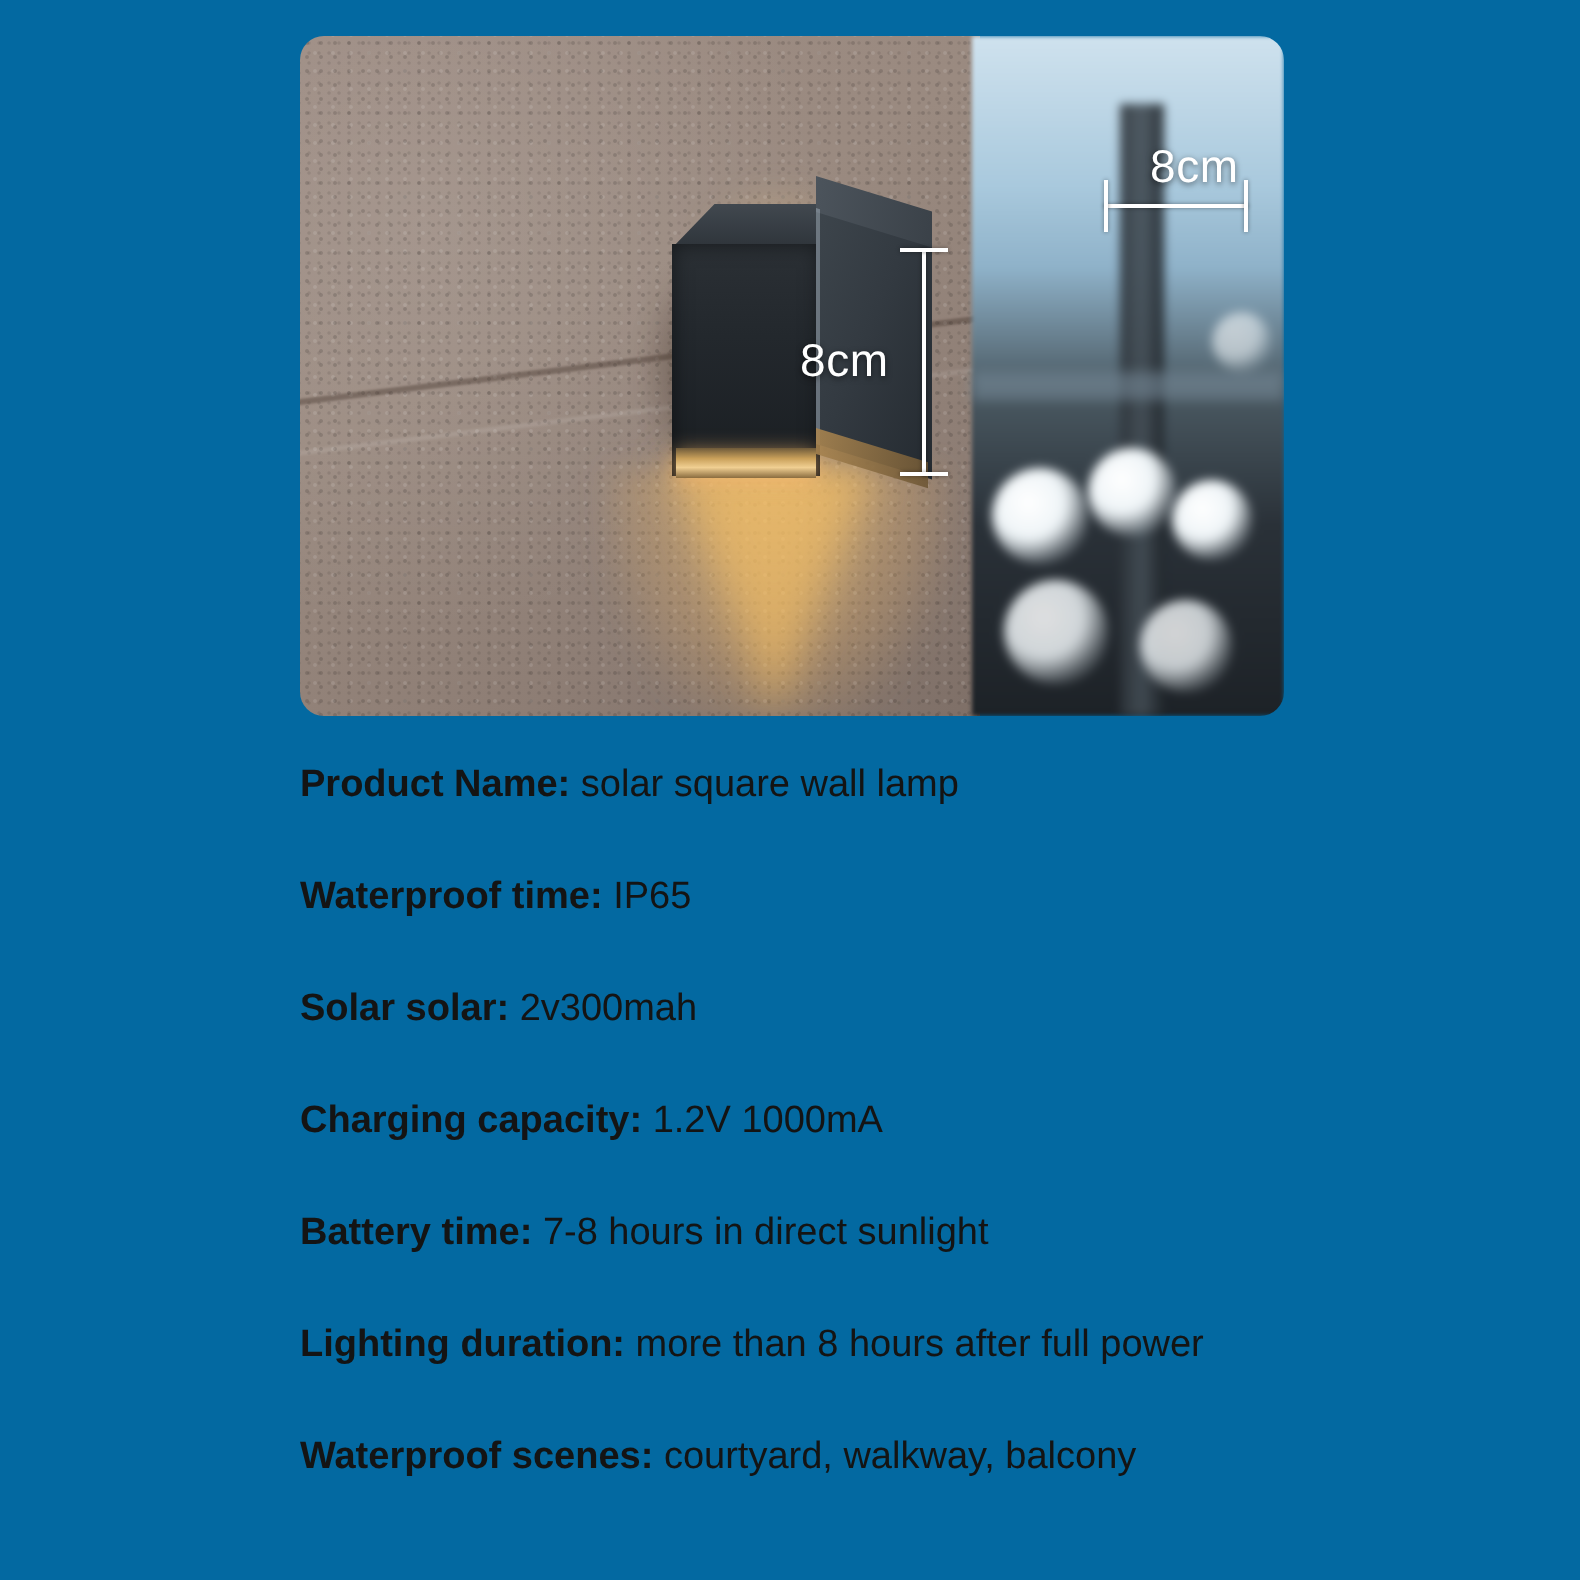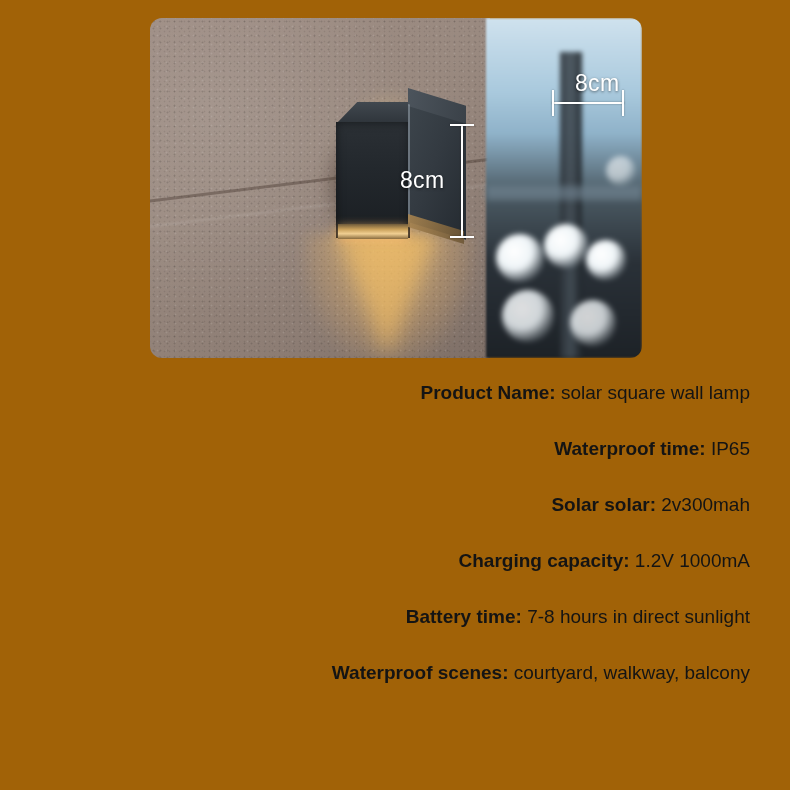--- a/index.html
+++ b/index.html
@@ -11,21 +11,21 @@
     width: 790px;
     height: 790px;
     font-family: "Liberation Sans", sans-serif;
     color: #1a1a1a;
     overflow: hidden;
   }
   .page {
     position: relative;
     width: 790px;
     height: 790px;
-    background: #a16207;
+    background: #0369a1;
   }
 
   
   .hero {
     position: absolute;
     left: 150px;
     top: 18px;
     width: 492px;
     height: 340px;
     border-radius: 12px;
@@ -223,21 +223,20 @@
   .dim-left-line { left: 311px; top: 106px; width: 2px;  height: 114px; }
   .dim-left-tickT{ left: 300px; top: 106px; width: 24px; height: 2px; }
   .dim-left-tickB{ left: 300px; top: 218px; width: 24px; height: 2px; }
 
   
   .specs {
     position: absolute;
     left: 150px;
     top: 382px;
     width: 600px;
-    text-align: right;
   }
   .spec-row {
     font-size: 19px;
     line-height: 22px;
     margin-bottom: 34px;
     white-space: nowrap;
     color: #141414;
   }
   .spec-key {
     font-weight: bold;
@@ -310,18 +309,22 @@
     </div>
     <div class="spec-row">
       <span class="spec-key">Charging capacity:</span>
       <span class="spec-val">1.2V 1000mA</span>
     </div>
     <div class="spec-row">
       <span class="spec-key">Battery time:</span>
       <span class="spec-val">7-8 hours in direct sunlight</span>
     </div>
     <div class="spec-row">
+      <span class="spec-key">Lighting duration:</span>
+      <span class="spec-val">more than 8 hours after full power</span>
+    </div>
+    <div class="spec-row">
       <span class="spec-key">Waterproof scenes:</span>
       <span class="spec-val">courtyard, walkway, balcony</span>
     </div>
   </div>
 
 </div>
 
 </body></html>

